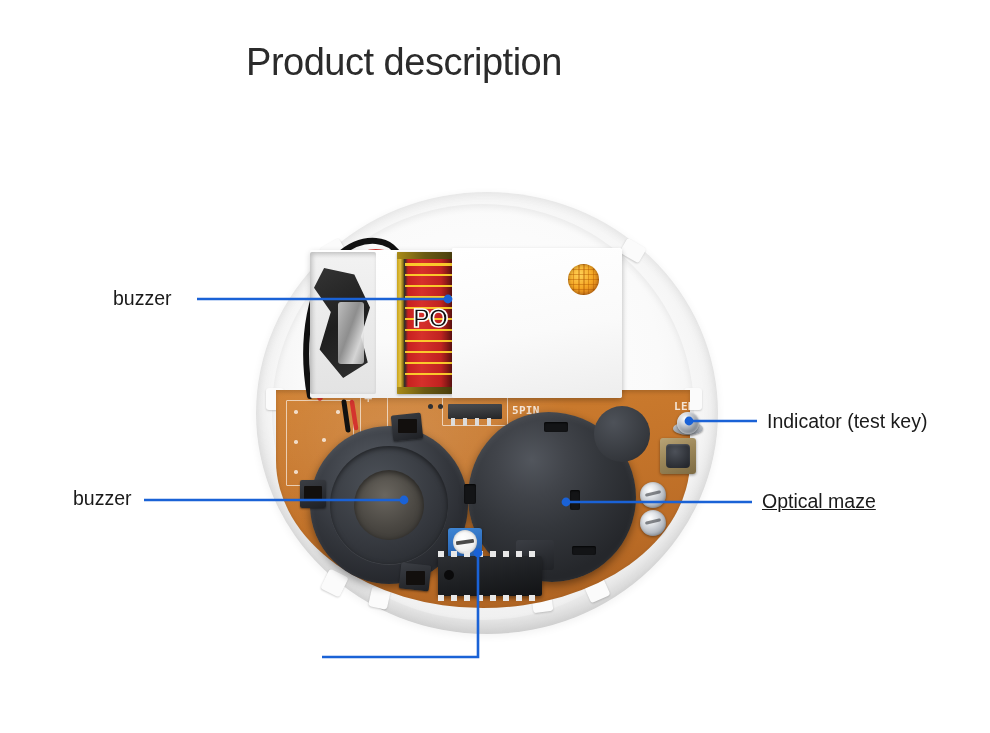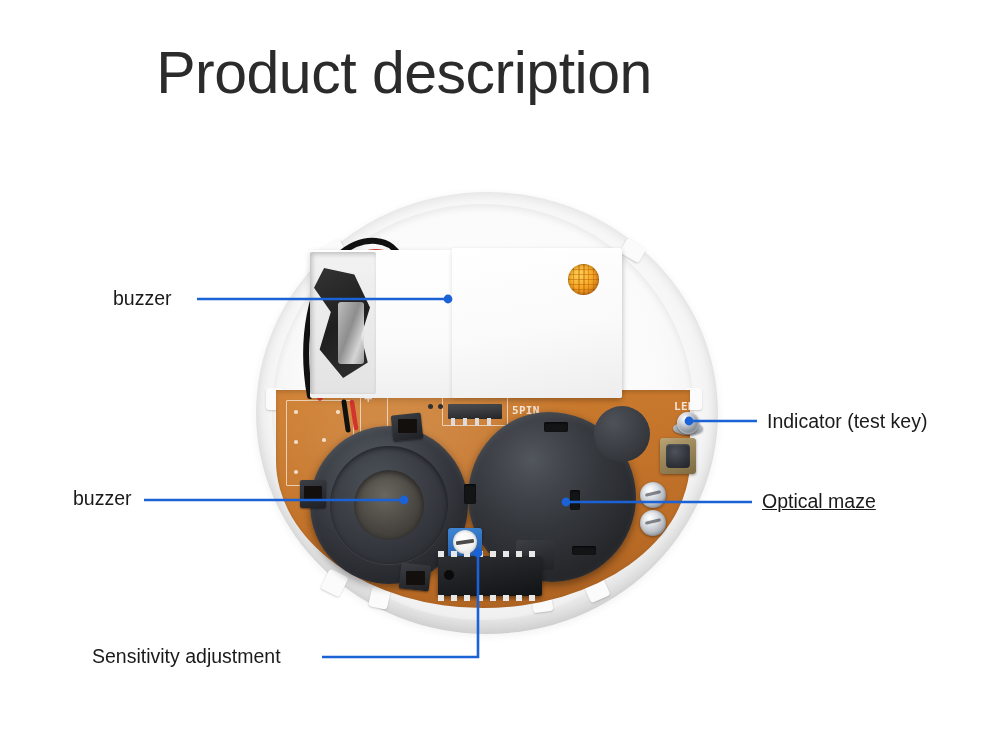--- a/index.html
+++ b/index.html
@@ -9,21 +9,21 @@
     font-family:"Liberation Sans", sans-serif;
     overflow:hidden;
     position:relative;
   }
   #stage{position:absolute;inset:0;width:990px;height:733px;}
 
   
   .title{
     position:absolute;left:0;top:43px;width:808px;
     text-align:center;
-    font-size:59px;font-weight:400;color:#2b2b2b;
+    font-size:38px;font-weight:400;color:#2b2b2b;
     letter-spacing:-0.5px;line-height:1.05;
   }
   .subtitle{
     position:absolute;left:0;top:113px;width:990px;
     text-align:center;
     font-size:21px;font-weight:400;color:#3a3a3a;
   }
 
   
   .label{
@@ -279,20 +279,26 @@
       <path d="M68 208 C 58 152, 68 98, 94 74 C 116 56, 142 58, 150 80 C 155 98, 142 112, 130 124" fill="none" stroke="#d4342e" stroke-width="5.5" stroke-linecap="round"></path>
       <path d="M92 212 L 96 240" fill="none" stroke="#111111" stroke-width="5" stroke-linecap="round"></path>
       <path d="M100 212 L 104 238" fill="none" stroke="#d4342e" stroke-width="4.5" stroke-linecap="round"></path>
     </svg>
 
     <div class="batt-box"></div>
     <div class="batt-well"></div>
     <div class="clip"></div>
     <div class="clip-metal"></div>
 
+    <div class="battery">
+      <div class="cap-top"></div>
+      <div class="stripes"></div>
+      <div class="po">PO</div>
+      <div class="cap-bot"></div>
+    </div>
 
     <div class="batt-cover"></div>
     <div class="vent"></div>
 
     <div class="buzzer">
       <div class="buzzer-ring2"></div>
       <div class="buzzer-ring3"></div>
     </div>
     <div class="buzzer-lug" style="left:48px;top:290px;width:26px;height:28px;"></div>
     <div class="buzzer-slot" style="left:52px;top:296px;width:18px;height:15px;"></div>
@@ -340,17 +346,16 @@
         <circle cx="448" cy="299" r="4.4"></circle>
         <circle cx="404" cy="500" r="4.4"></circle>
         <circle cx="478" cy="553" r="4.4"></circle>
         <circle cx="689" cy="421" r="4.4"></circle>
         <circle cx="566" cy="502" r="4.4"></circle>
       </g>
   </svg>
 
   <div class="label lbl-battery">buzzer</div>
   <div class="label lbl-buzzer">buzzer</div>
-  <div class="label lbl-sensitivity">Sensitivity adjustment</div>
   <div class="label lbl-indicator">Indicator (test key)</div>
   <div class="label lbl-optical">Optical maze</div>
 
 </div>
 
 </body></html>

